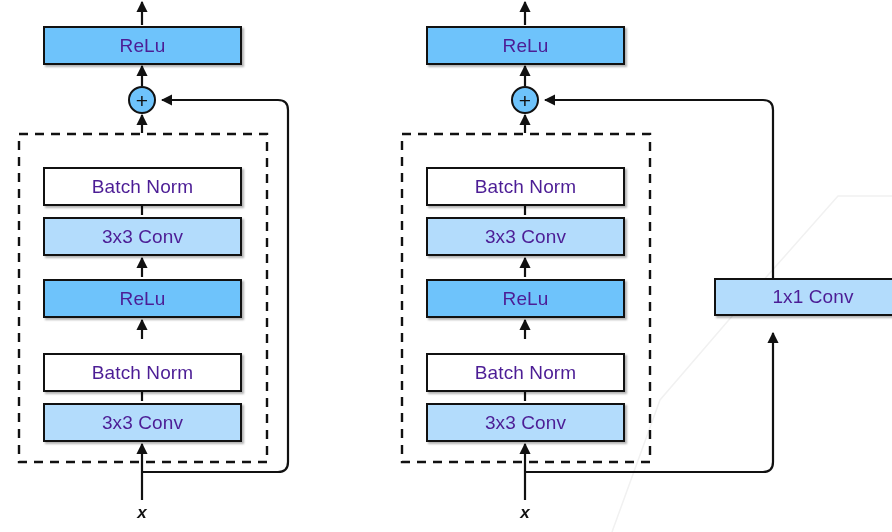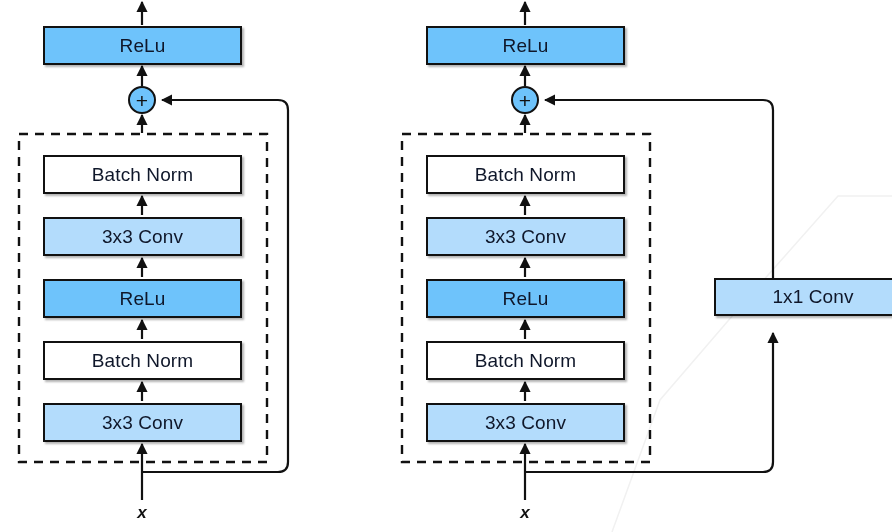--- a/index.html
+++ b/index.html
@@ -23,26 +23,26 @@
     height: 532px;
   }
   .node-box {
     position: absolute;
     box-sizing: border-box;
     border: 2px solid #111111;
     display: flex;
     align-items: center;
     justify-content: center;
     font-size: 19px;
-    color: #0f172a;
+    color: #4c1d95;
     letter-spacing: 0.1px;
     box-shadow: 2px 2px 2px rgba(0,0,0,0.30);
     background: #ffffff;
   }
-  .fill-white  { background: #ffffff; }
+  .fill-white  { background: #ffffff; margin-top: 12px; }
   .fill-mid    { background: #6EC3FB; }
   .fill-light  { background: #B3DCFC; }
   .x-label {
     position: absolute;
     font-size: 17px;
     font-weight: bold;
     font-style: italic;
     color: #111111;
     text-align: center;
     width: 40px;

